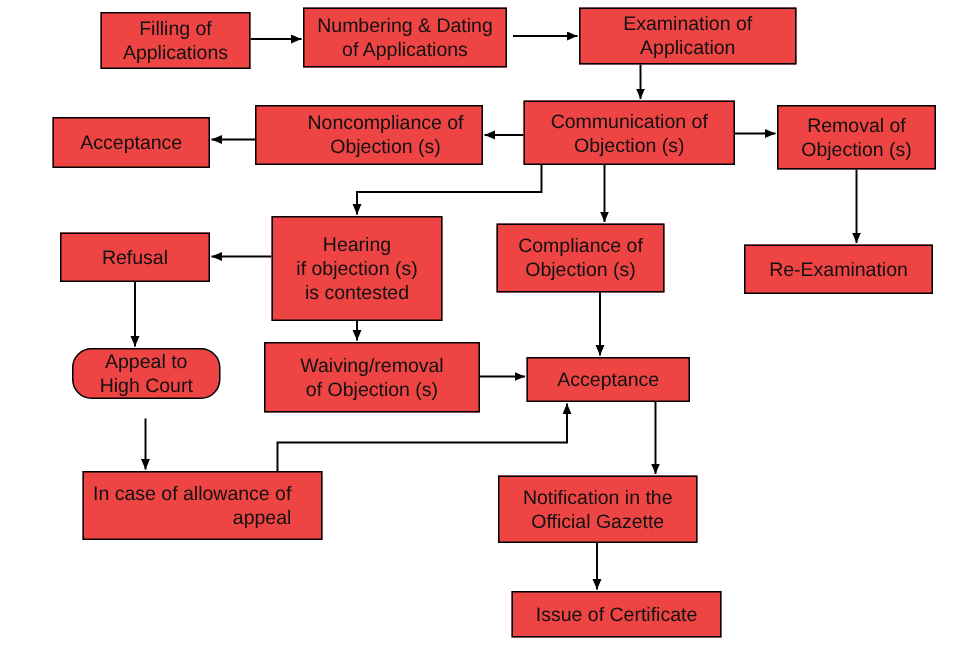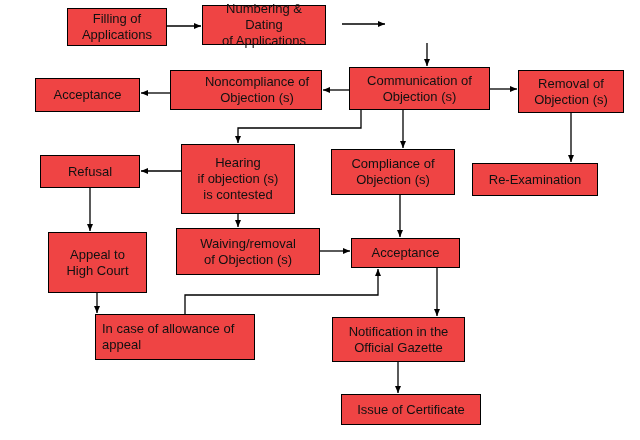--- a/index.html
+++ b/index.html
@@ -21,23 +21,22 @@
     justify-content:center;
     text-align:center;
     font-size:13px;
     line-height:1.22;
     color:#111111;
     white-space:pre-line;
     padding:2px 4px;
   }
   .node.align-left {
     justify-content:flex-start;
-    text-align:left;
+    text-align:right;
     padding-left:6px;
-    margin-left:40px;
   }
 </style>
 </head>
 <body>
 
 <div class="canvas">
 
   <svg class="edges" viewBox="0 0 640 440" xmlns="http://www.w3.org/2000/svg">
     <defs>
       <marker id="arw" markerWidth="9" markerHeight="8" refX="7" refY="3" orient="auto" markerUnits="userSpaceOnUse">
@@ -61,37 +60,39 @@
       <polyline points="400,195 400,237" marker-end="url(#arw)"></polyline>
       <polyline points="97,279 97,313" marker-end="url(#arw)"></polyline>
       <polyline points="185,314 185,295 378,295 378,269" marker-end="url(#arw)"></polyline>
       <polyline points="437,268 437,316" marker-end="url(#arw)"></polyline>
       <polyline points="398,362 398,393" marker-end="url(#arw)"></polyline>
     </g>
   </svg>
 
   <div class="node" style="left:67px;  top:8px;   width:100px; height:38px;">Filling of
 Applications</div>
-  <div class="node" style="left:202px; top:5px;   width:124px; height:40px;">Numbering &amp; Dating
+  <div class="node" style="left:202px; top:5px;   width:136px; height:40px;">Numbering &amp; Dating
 of Applications</div>
+  <div class="node" style="left:386px; top:5px;   width:145px; height:38px;">Examination of
+Application</div>
   <div class="node" style="left:35px;  top:78px;  width:105px; height:34px;">Acceptance</div>
   <div class="node" style="left:170px; top:70px;  width:152px; height:40px;padding-left:26px;">Noncompliance of
 Objection (s)</div>
   <div class="node" style="left:349px; top:67px;  width:141px; height:43px;">Communication of
 Objection (s)</div>
   <div class="node" style="left:518px; top:70px;  width:106px; height:43px;">Removal of
 Objection (s)</div>
   <div class="node" style="left:40px;  top:155px; width:100px; height:33px;">Refusal</div>
   <div class="node" style="left:181px; top:144px; width:114px; height:70px;">Hearing
 if objection (s)
 is contested</div>
-  <div class="node" style="left:331px; top:149px; width:124px; height:46px;">Compliance of
+  <div class="node" style="left:331px; top:149px; width:112px; height:46px;">Compliance of
 Objection (s)</div>
-  <div class="node" style="left:472px; top:163px; width:126px; height:33px;">Re-Examination</div>
-  <div class="node" style="left:48px;  top:232px; width:99px;  height:61px;">Appeal to
+  <div class="node" style="left:496px; top:163px; width:126px; height:33px;">Re-Examination</div>
+  <div class="node" style="left:48px;  top:232px; width:99px;  height:34px;border-radius:13px;">Appeal to
 High Court</div>
   <div class="node" style="left:351px; top:238px; width:109px; height:30px;">Acceptance</div>
   <div class="node" style="left:176px; top:228px; width:144px; height:47px;">Waiving/removal
 of Objection (s)</div>
   <div class="node align-left" style="left:55px; top:314px; width:160px; height:46px;">In case of allowance of
 appeal</div>
   <div class="node" style="left:332px; top:317px; width:133px; height:45px;">Notification in the
 Official Gazette</div>
   <div class="node" style="left:341px; top:394px; width:140px; height:31px;">Issue of Certificate</div>
 

